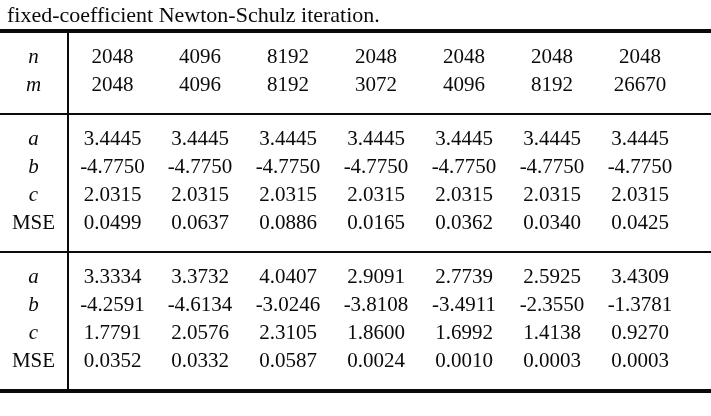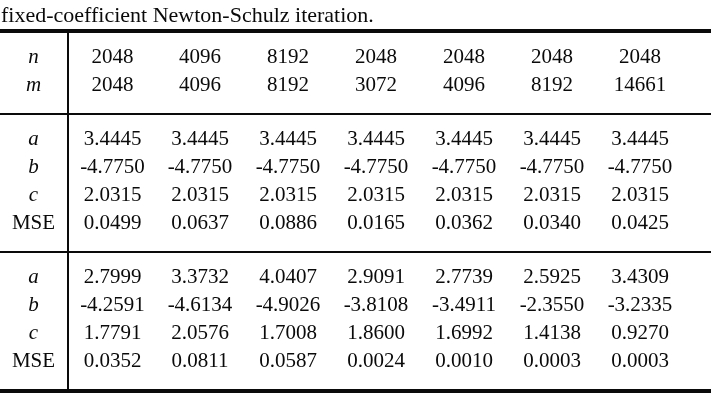--- a/index.html
+++ b/index.html
@@ -10,21 +10,21 @@
   body {
     width: 711px;
     height: 416px;
     overflow: hidden;
     color: #0a0a0a;
     font-family: "Liberation Serif", serif;
   }
   .caption {
     font-size: 22px;
     line-height: 26px;
-    padding: 2px 0 1px 1px;
+    padding: 2px 0 1px 7px;
     white-space: nowrap;
   }
   .rule {
     width: 711px;
     background: #0a0a0a;
   }
   .rule.thick { height: 4px; }
   .rule.thin  { height: 2px; }
   .rule.bottom { margin-top: 0px; }
   table.grp {
@@ -81,21 +81,21 @@
       <td>2048</td>
     </tr>
     <tr>
       <th class="row-label math">m</th>
       <td>2048</td>
       <td>4096</td>
       <td>8192</td>
       <td>3072</td>
       <td>4096</td>
       <td>8192</td>
-      <td>14661</td>
+      <td>26670</td>
     </tr>
   </tbody>
 </table>
 
 <div class="rule thin"></div>
 
 <table class="grp">
   <colgroup>
       <col style="width:68px">
       <col>
@@ -159,52 +159,52 @@
       <col>
       <col>
       <col>
       <col>
       <col>
       <col>
     </colgroup>
   <tbody>
     <tr>
       <th class="row-label math">a</th>
-      <td>2.7999</td>
+      <td>3.3334</td>
       <td>3.3732</td>
       <td>4.0407</td>
       <td>2.9091</td>
       <td>2.7739</td>
       <td>2.5925</td>
       <td>3.4309</td>
     </tr>
     <tr>
       <th class="row-label math">b</th>
       <td>-4.2591</td>
       <td>-4.6134</td>
-      <td>-4.9026</td>
+      <td>-3.0246</td>
       <td>-3.8108</td>
       <td>-3.4911</td>
       <td>-2.3550</td>
-      <td>-3.2335</td>
+      <td>-1.3781</td>
     </tr>
     <tr>
       <th class="row-label math">c</th>
       <td>1.7791</td>
       <td>2.0576</td>
-      <td>1.7008</td>
+      <td>2.3105</td>
       <td>1.8600</td>
       <td>1.6992</td>
       <td>1.4138</td>
       <td>0.9270</td>
     </tr>
     <tr>
       <th class="row-label">MSE</th>
       <td>0.0352</td>
-      <td>0.0811</td>
+      <td>0.0332</td>
       <td>0.0587</td>
       <td>0.0024</td>
       <td>0.0010</td>
       <td>0.0003</td>
       <td>0.0003</td>
     </tr>
   </tbody>
 </table>
 
 <div class="rule thick bottom"></div>

